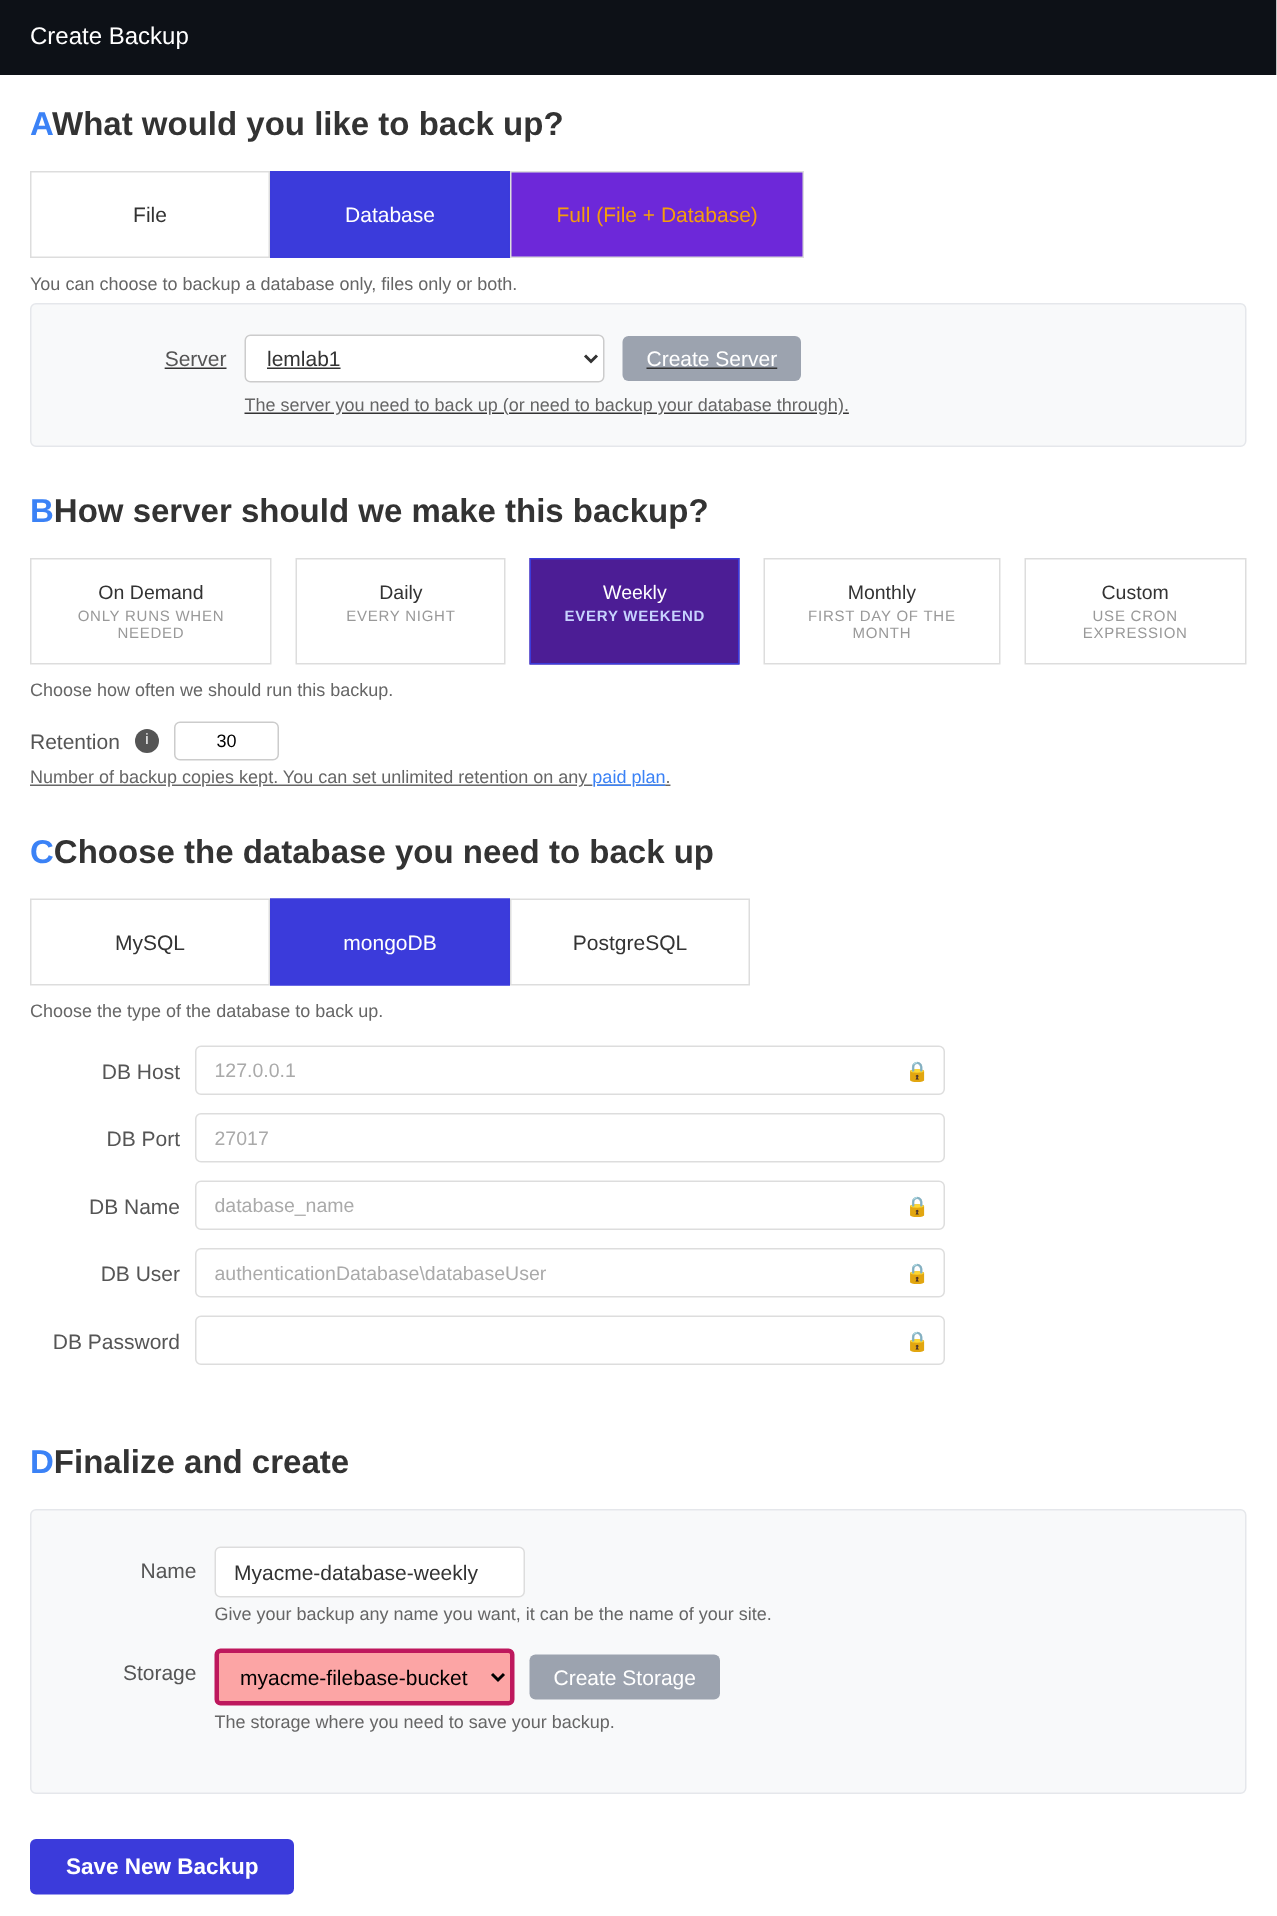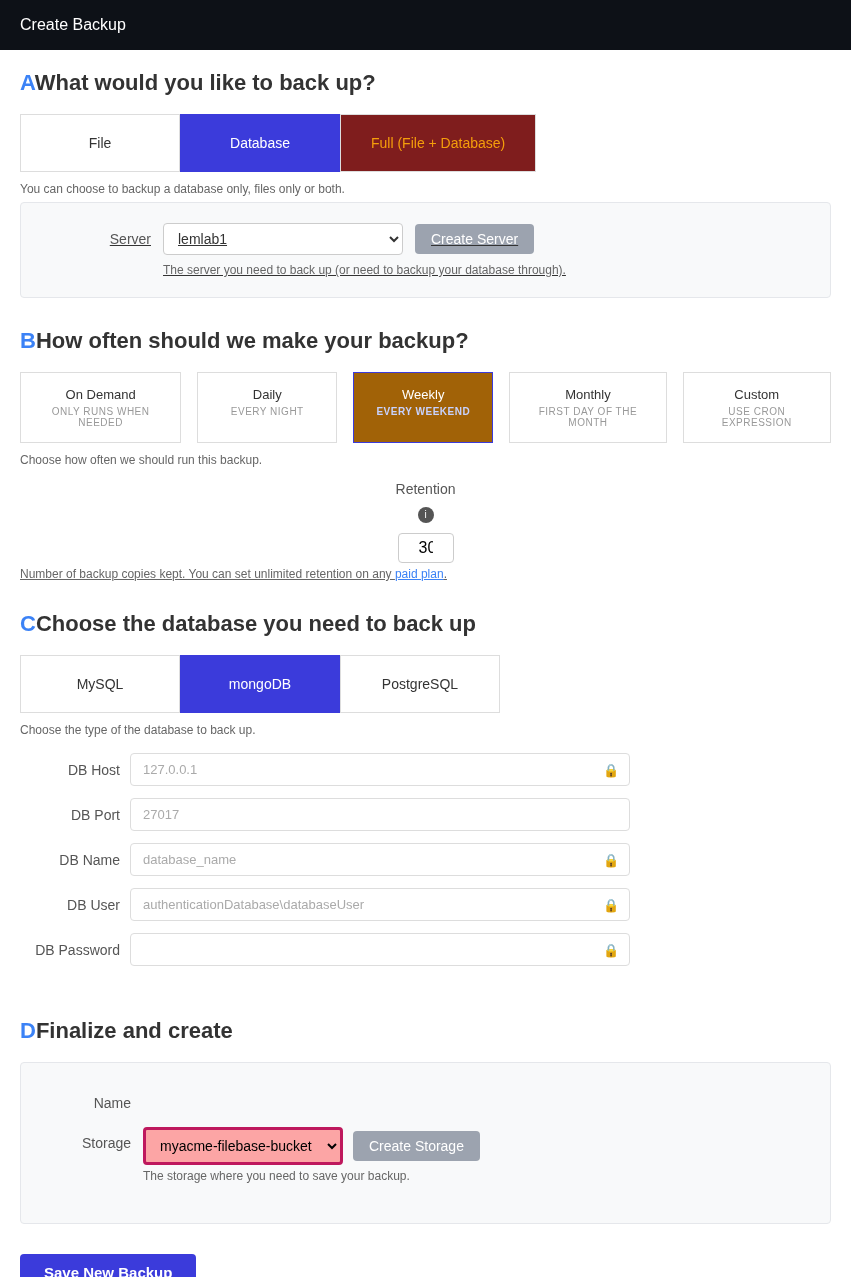--- a/index.html
+++ b/index.html
@@ -46,21 +46,21 @@
       font-size: 14px;
     }
 
     .option-card.active {
       background: #3b3bdb;
       color: #fff;
       border-color: #3b3bdb;
     }
 
     .option-card.active-orange {
-      background: #7f1d1d;
+      background: #6d28d9;
       color: #f59e0b;
       border-color: #ddd;
     }
 
     .helper-text {
       font-size: 12px;
       color: #666;
       margin-bottom: 6px;
     }
 
@@ -146,50 +146,49 @@
 
     .freq-card .sub {
       font-size: 10px;
       color: #999;
       text-transform: uppercase;
       letter-spacing: 0.5px;
       margin-top: 4px;
     }
 
     .freq-card.active {
-      background: #a16207;
+      background: #4c1d95;
       color: #fff;
       border-color: #3b3bdb;
     }
 
     .freq-card.active .sub {
       color: #c7d2fe;
       font-weight: bold;
     }
 
     .retention-row {
       display: flex;
       align-items: center;
       gap: 10px;
       margin-top: 14px;
       margin-bottom: 4px;
-      flex-direction: column;
     }
 
     .retention-label {
       font-size: 14px;
       color: #555;
     }
 
     .retention-input {
       border: 1px solid #ccc;
       padding: 5px 20px;
       border-radius: 4px;
-      font-size: 16px;
-      width: 56px;
+      font-size: 12px;
+      width: 70px;
       text-align: center;
     }
 
     .info-icon {
       display: inline-block;
       background: #555;
       color: #fff;
       border-radius: 50%;
       width: 16px;
       height: 16px;
@@ -404,21 +403,21 @@
           <option>lemlab1</option>
         </select>
         <button class="btn-gray">Create Server</button>
       </div>
       <div class="server-helper">The server you need to back up (or need to backup your database through).</div>
     </div>
   </div>
 
   <div class="section">
     <div class="section-header">
-      <span class="section-letter-b">B</span><span>How often should we make your backup?</span>
+      <span class="section-letter-b">B</span><span>How server should we make this backup?</span>
     </div>
 
     <div class="freq-group">
       <div class="freq-card">
         <div>On Demand</div>
         <div class="sub">ONLY RUNS WHEN NEEDED</div>
       </div>
       <div class="freq-card">
         <div>Daily</div>
         <div class="sub">EVERY NIGHT</div>
@@ -514,20 +513,24 @@
 
   <div class="section">
     <div class="section-header">
       <span class="section-letter-d">D</span><span>Finalize and create</span>
     </div>
 
     <div class="finalize-box">
 
       <div class="finalize-row">
         <div class="finalize-label">Name</div>
+        <div style="flex:1;">
+          <input type="text" class="finalize-input" value="Myacme-database-weekly" style="">
+          <div class="finalize-helper">Give your backup any name you want, it can be the name of your site.</div>
+        </div>
       </div>
 
       <div class="finalize-row">
         <div class="finalize-label">Storage</div>
         <div style="flex:1;">
           <div class="storage-row">
             <select class="storage-select">
               <option>myacme-filebase-bucket</option>
             </select>
             <button class="btn-gray">Create Storage</button>

